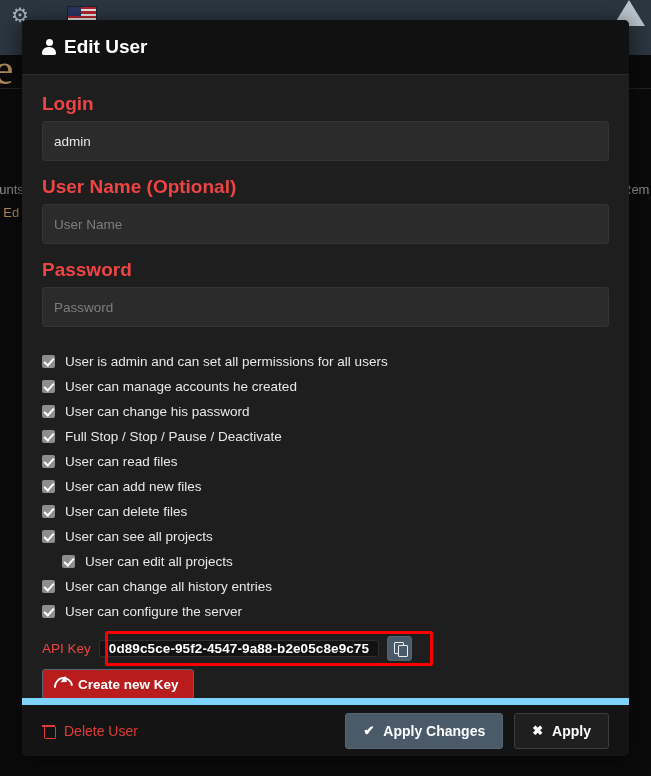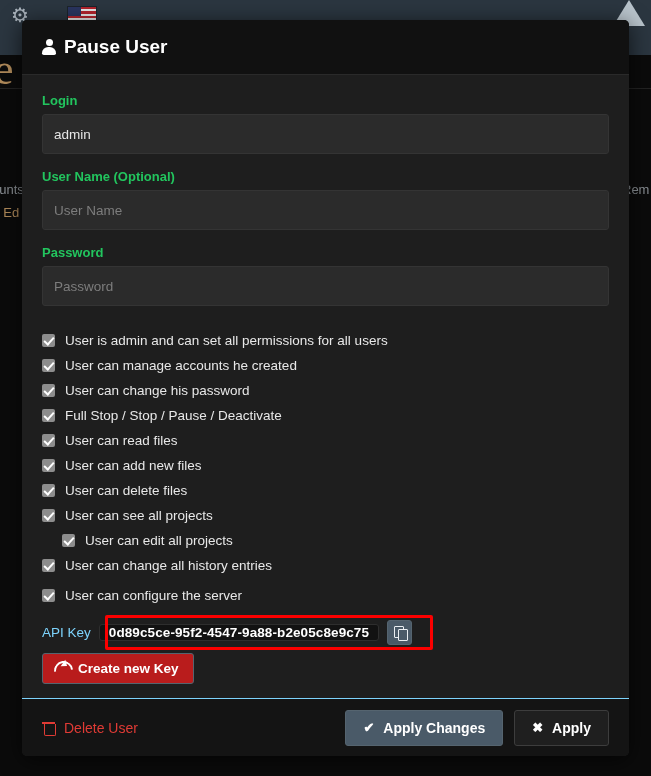--- a/index.html
+++ b/index.html
@@ -148,23 +148,23 @@
     background: #ffffff;
   }
 
   .modal-body {
     flex: 1 1 auto;
     padding: 18px 20px 0 20px;
     overflow: hidden;
   }
 
   .field-label {
-    font-size: 13px;
+    font-size: 19px;
     font-weight: bold;
-    color: #22c55e;
+    color: #ef4444;
     margin-bottom: 6px;
   }
   .field-input {
     width: 100%;
     height: 40px;
     background: #2b2b2b;
     border: 1px solid #343434;
     border-radius: 3px;
     color: #e6e6e6;
     font-size: 13.5px;
@@ -178,21 +178,21 @@
   
   .perm-list { margin-top: 7px; }
   .perm-row {
     display: flex;
     align-items: center;
     height: 25px;
     gap: 10px;
     text-align: center;
   }
   .perm-row.indent { padding-left: 20px; }
-  .perm-row.spaced { margin-top: 5px; }
+  .perm-row.spaced { }
   .cb {
     width: 13px; height: 13px;
     background: #8d8d8d;
     border-radius: 2px;
     position: relative;
     flex: 0 0 13px;
   }
   .cb::after {
     content: "";
     position: absolute;
@@ -210,21 +210,21 @@
   
   .api-row {
     display: flex;
     align-items: center;
     gap: 8px;
     margin-top: 12px;
     position: relative;
   }
   .api-label {
     font-size: 13.5px;
-    color: #7dd3fc;
+    color: #ef4444;
     font-weight: normal;
   }
   .api-key-box {
     background: #121212;
     border: 1px solid #2e2e2e;
     border-radius: 3px;
     padding: 0 9px;
     font-size: 13.5px;
     font-weight: bold;
     color: #ffffff;
@@ -302,21 +302,21 @@
     border-left: 4px solid transparent;
     border-right: 4px solid transparent;
     border-bottom: 5px solid #ffffff;
     transform: rotate(125deg);
   }
 
   
   .modal-footer {
     flex: 0 0 58px;
     background: #141414;
-    border-top: 1px solid #7dd3fc;
+    border-top: 7px solid #7dd3fc;
     display: flex;
     align-items: center;
     padding: 0 20px;
   }
   .delete-link {
     display: inline-flex;
     align-items: center;
     gap: 9px;
     color: #e03b35;
     font-size: 14px;
@@ -388,21 +388,21 @@
   <div class="bg-strip"></div>
   <div class="bg-crumb-left">ounts</div>
   <div class="bg-crumb-left2">/ Ed</div>
   <div class="bg-crumb-right">Rem</div>
 
   <div class="modal">
 
     <div class="modal-header">
       <div class="modal-title">
         <span class="user-icon"></span>
-        <span>Pause User</span>
+        <span>Edit User</span>
       </div>
     </div>
 
     <div class="modal-body">
 
       <div class="field-label">Login</div>
       <input class="field-input" type="text" value="admin" style="">
 
       <div class="field-label">User Name (Optional)</div>
       <input class="field-input" type="text" placeholder="User Name" style="">

